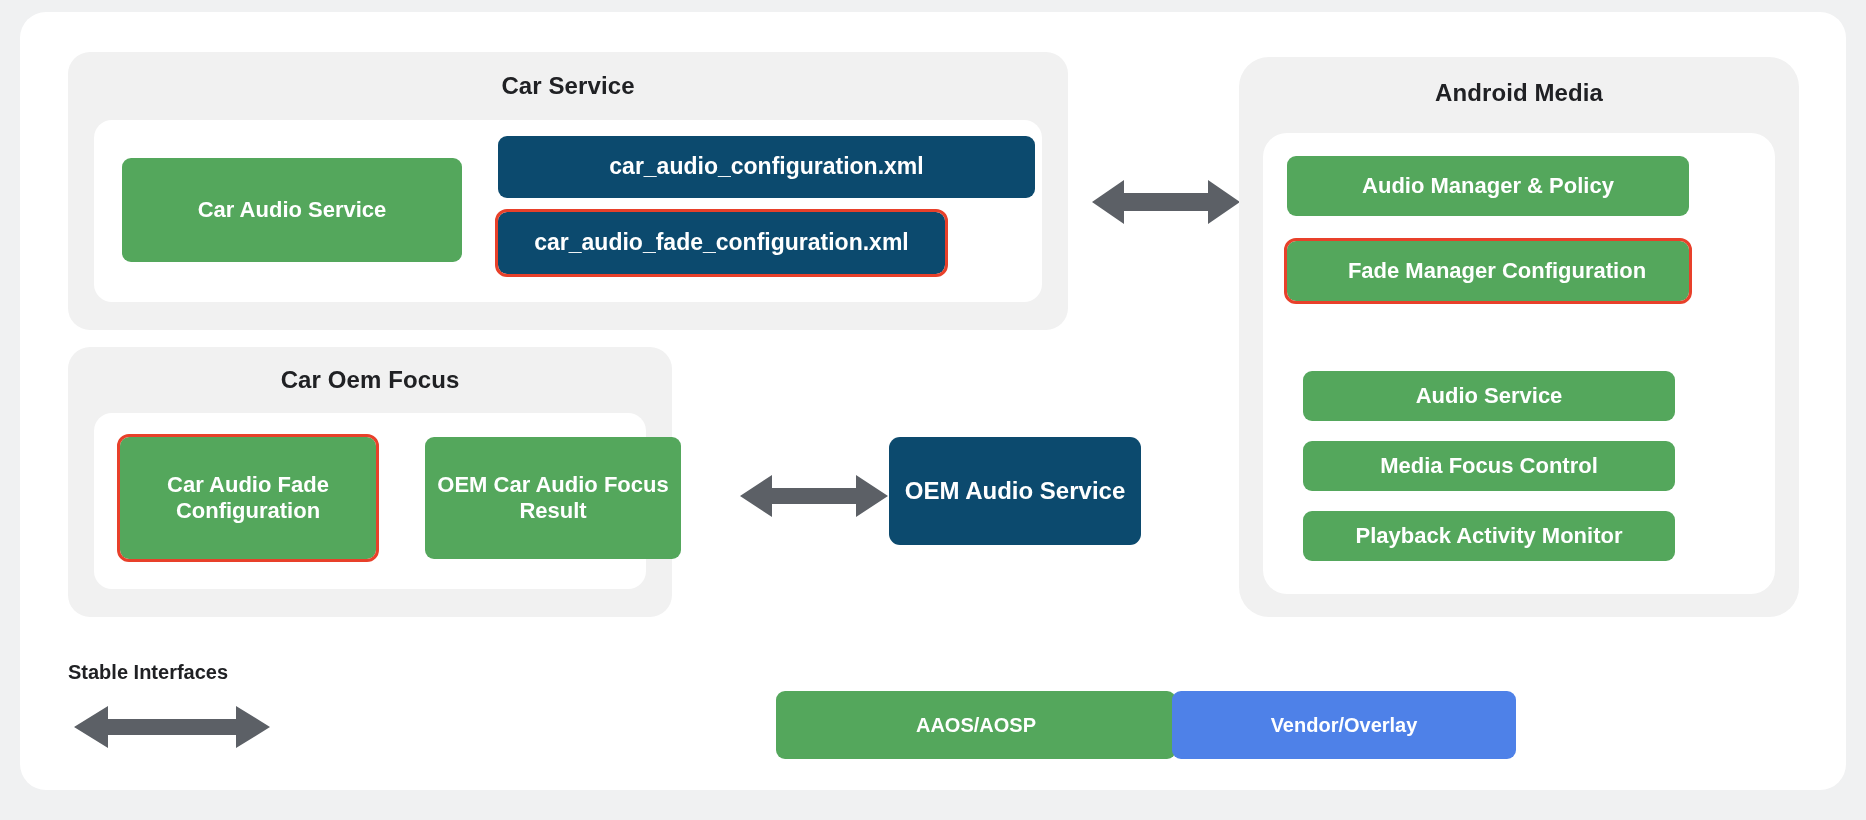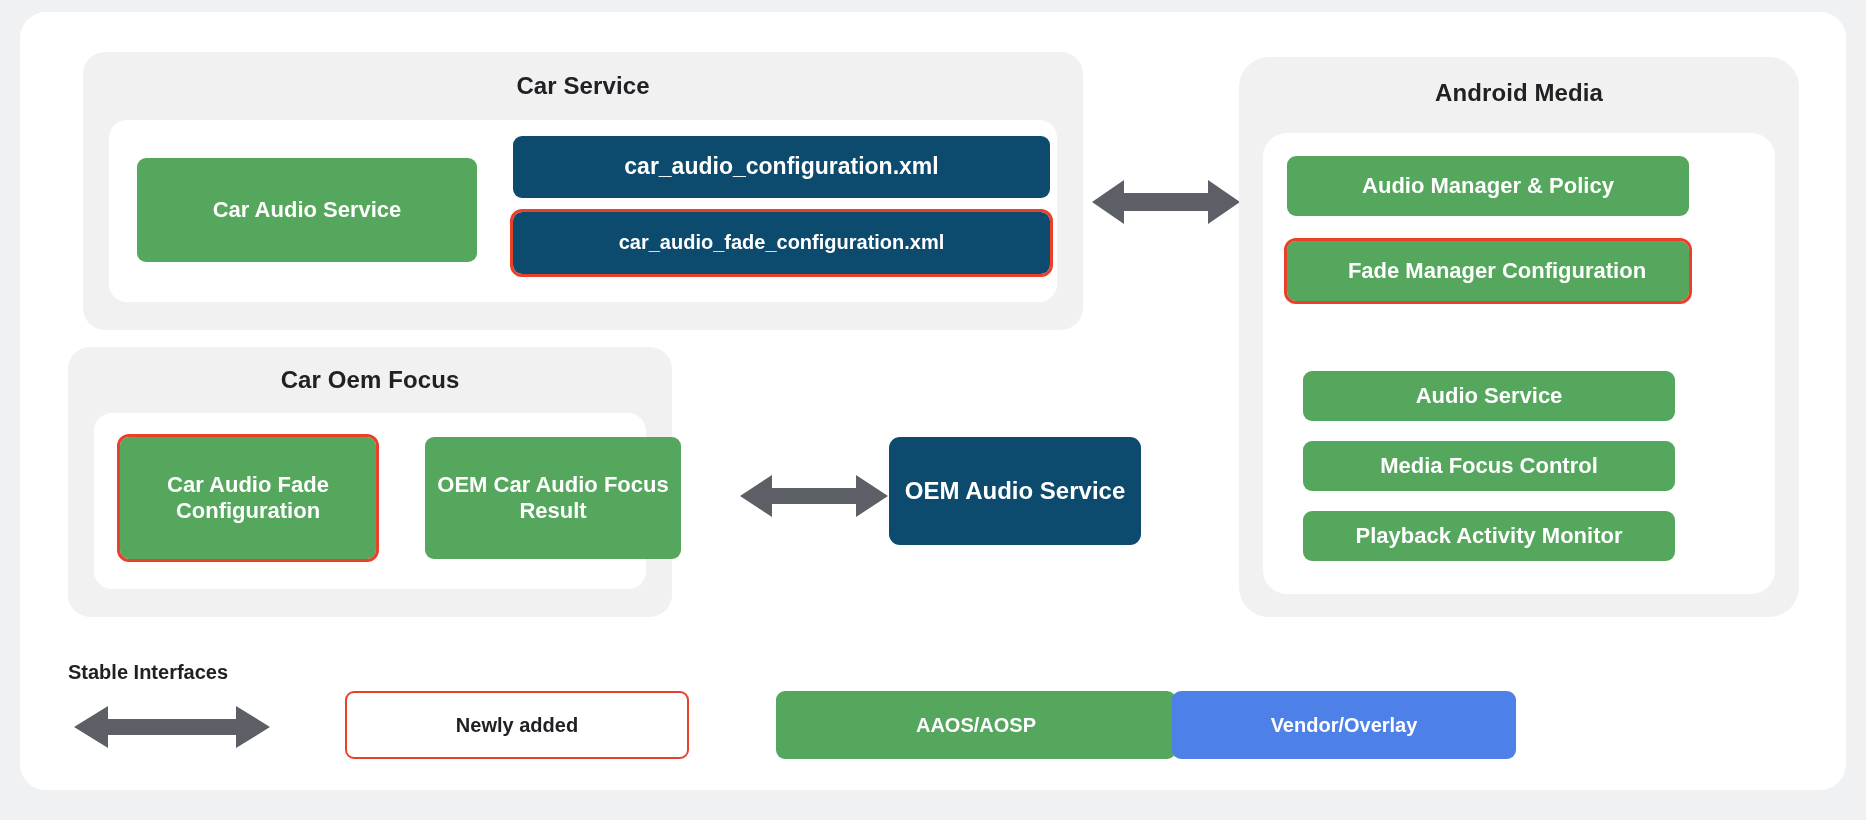--- a/index.html
+++ b/index.html
@@ -86,30 +86,30 @@
     color: #202124;
   }
   .legend-box.green { background: #54a75c; color:#fff; }
   .legend-box.blue  { background: #4e81e8; color:#fff; }
 </style>
 </head>
 <body>
 
 <div id="card">
 
-  <div class="group" style="left:63px; top:40px; width:1000px; height:278px;">
+  <div class="group" style="left:48px; top:40px; width:1000px; height:278px;">
     <div class="group-title" style="margin-top:20px; font-size:24px;">Car Service</div>
 
     <div class="inner" style="left:26px; top:68px; width:948px; height:182px;">
 
       <div class="box green" style="left:28px; top:38px; width:340px; height:104px; font-size:22px;">Car Audio Service</div>
 
       <div class="box blue" style="left:404px; top:16px; width:537px; height:62px; font-size:23px;">car_audio_configuration.xml</div>
 
-      <div class="box blue hl" style="left:404px; top:92px; width:537px; height:62px; font-size:20px;">car_audio_fade_configuration.xml</div>
+      <div class="box blue hl" style="left:404px; top:92px; width:447px; height:62px; font-size:23px;">car_audio_fade_configuration.xml</div>
     </div>
   </div>
 
   <div class="arrow" style="left:1070px; top:163px; width:152px; height:54px;">
     <svg width="152" height="54" viewBox="0 0 152 54" xmlns="http://www.w3.org/2000/svg">
       <path d="M2 27 L34 5 L34 18 L118 18 L118 5 L150 27 L118 49 L118 36 L34 36 L34 49 Z" fill="#5c6066"></path>
     </svg>
   </div>
 
   <div class="group" style="left:48px; top:335px; width:604px; height:270px;">
@@ -149,19 +149,18 @@
   </div>
 
   <div id="legend-label" style="left:48px; top:649px;">Stable Interfaces</div>
 
   <div class="arrow" style="left:52px; top:690px; width:200px; height:50px;">
     <svg width="200" height="50" viewBox="0 0 200 50" xmlns="http://www.w3.org/2000/svg">
       <path d="M2 25 L36 4 L36 17 L164 17 L164 4 L198 25 L164 46 L164 33 L36 33 L36 46 Z" fill="#5c6066"></path>
     </svg>
   </div>
 
-  <div class="legend-box outline" style="left:325px; top:679px; width:344px; height:68px;">Newly added</div>
 
   <div class="legend-box green" style="left:756px; top:679px; width:400px; height:68px;">AAOS/AOSP</div>
 
   <div class="legend-box blue" style="left:1152px; top:679px; width:344px; height:68px;">Vendor/Overlay</div>
 
 </div>
 
 </body></html>

